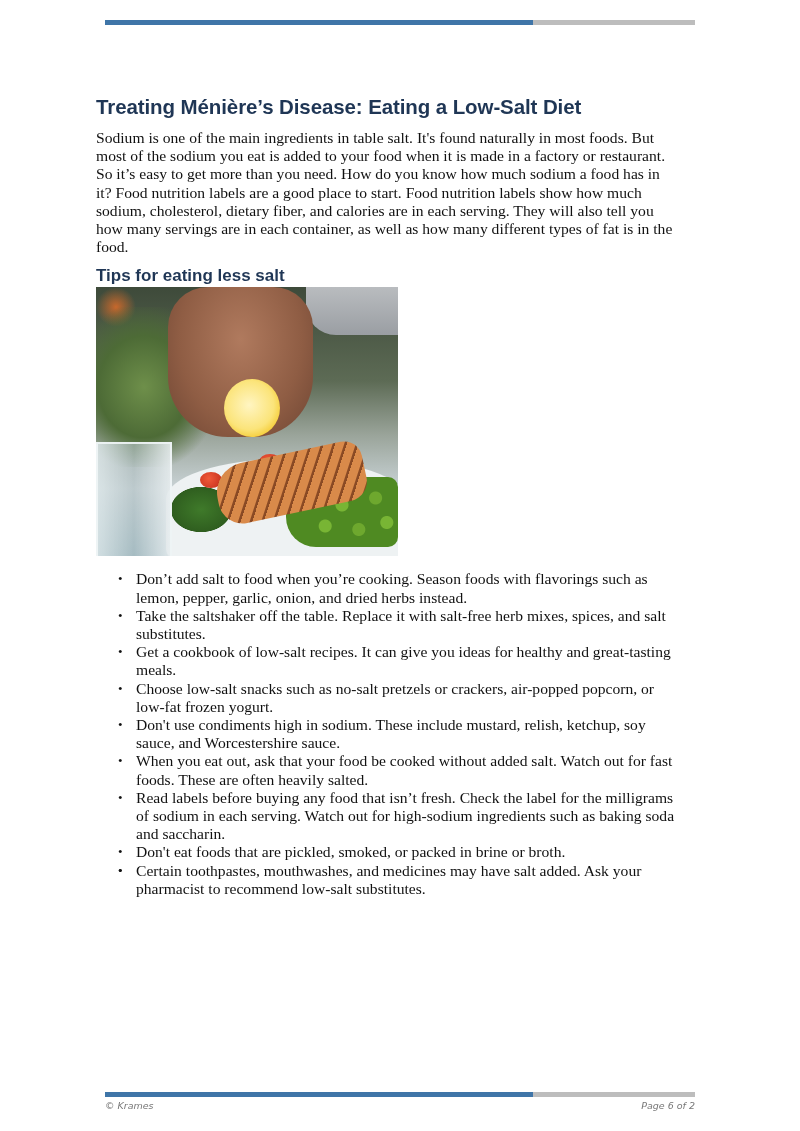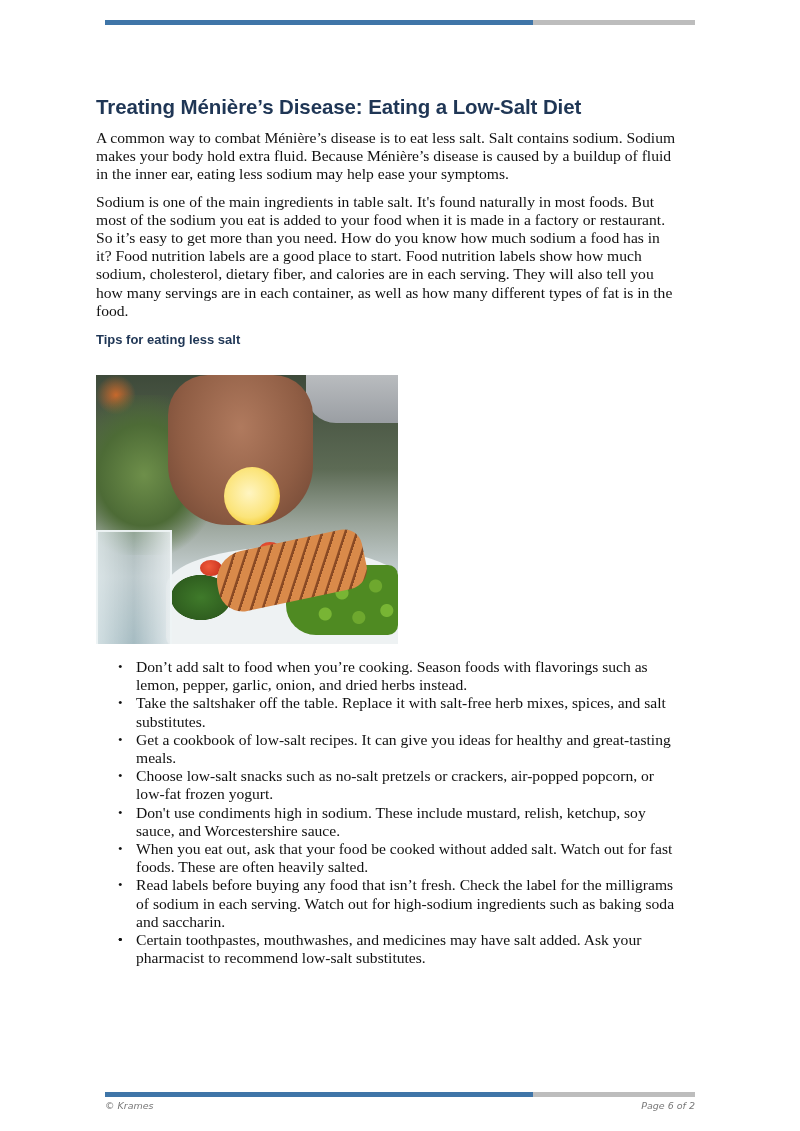--- a/index.html
+++ b/index.html
@@ -42,22 +42,22 @@
       letter-spacing: -0.1px;
     }
     p.para {
       font-size: 15.6px;
       line-height: 18.2px;
       margin: 0 0 9px 0;
     }
     h2.subhead {
       font-family: "Liberation Sans", sans-serif;
       font-weight: bold;
-      font-size: 13px;
-      margin: 6px 0 24px 0;
+      font-size: 17px;
+      margin: 6px 0 0 0;
       line-height: 22px;
     }
     .photo {
       width: 302px;
       height: 269px;
       position: relative;
       overflow: hidden;
       margin-bottom: 14px;
       background: linear-gradient(180deg, #3e4a3a 0%, #5d6b55 35%, #9aa49a 55%, #c9d3d6 75%, #8fb0bb 100%);
     }
@@ -159,21 +159,20 @@
 <body>
 
 <div class="topbar">
   <div class="bar-blue" style="background: rgb(63, 117, 168);"></div>
   <div class="bar-gray" style="background: rgb(189, 189, 189);"></div>
 </div>
 
 <div class="content">
   <h1 class="title" style="color: rgb(31, 54, 85);">Treating Ménière’s Disease: Eating a Low-Salt Diet</h1>
 
-  <p class="para">A common way to combat Ménière’s disease is to eat less salt. Salt contains sodium. Sodium makes your body hold extra fluid. Because Ménière’s disease is caused by a buildup of fluid in the inner ear, eating less sodium may help ease your symptoms.</p>
   <p class="para">Sodium is one of the main ingredients in table salt. It's found naturally in most foods. But most of the sodium you eat is added to your food when it is made in a factory or restaurant. So it’s easy to get more than you need. How do you know how much sodium a food has in it? Food nutrition labels are a good place to start. Food nutrition labels show how much sodium, cholesterol, dietary fiber, and calories are in each serving. They will also tell you how many servings are in each container, as well as how many different types of fat is in the food.</p>
 
   <h2 class="subhead" style="color: rgb(31, 54, 85);">Tips for eating less salt</h2>
 
   <div class="photo" title="Hand squeezing lemon over grilled salmon with greens and edamame">
     <div class="bg-orange"></div>
     <div class="bg-plant"></div>
     <div class="sleeve"></div>
     <div class="hand"></div>
     <div class="lemon"></div>
@@ -187,21 +186,21 @@
   </div>
 
   <ul class="tips">
     <li><span class="bullet">•</span><span>Don’t add salt to food when you’re cooking. Season foods with flavorings such as lemon, pepper, garlic, onion, and dried herbs instead.</span></li>
     <li><span class="bullet">•</span><span>Take the saltshaker off the table. Replace it with salt-free herb mixes, spices, and salt substitutes.</span></li>
     <li><span class="bullet">•</span><span>Get a cookbook of low-salt recipes. It can give you ideas for healthy and great-tasting meals.</span></li>
     <li><span class="bullet">•</span><span>Choose low-salt snacks such as no-salt pretzels or crackers, air-popped popcorn, or low-fat frozen yogurt.</span></li>
     <li><span class="bullet">•</span><span>Don't use condiments high in sodium. These include mustard, relish, ketchup, soy sauce, and Worcestershire sauce.</span></li>
     <li><span class="bullet">•</span><span>When you eat out, ask that your food be cooked without added salt. Watch out for fast foods. These are often heavily salted.</span></li>
     <li><span class="bullet">•</span><span>Read labels before buying any food that isn’t fresh. Check the label for the milligrams of sodium in each serving. Watch out for high-sodium ingredients such as baking soda and saccharin.</span></li>
-    <li><span class="bullet">•</span></li>
+    <li><span class="bullet">•</span><span>Don't eat foods that are pickled, smoked, or packed in brine or broth.</span></li>
     <li><span class="bullet">•</span></li>
     <li><span class="bullet">•</span><span>Certain toothpastes, mouthwashes, and medicines may have salt added. Ask your pharmacist to recommend low-salt substitutes.</span></li>
   </ul>
 </div>
 
 <div class="footbar">
   <div class="bar-blue" style="background: rgb(63, 117, 168);"></div>
   <div class="bar-gray" style="background: rgb(189, 189, 189);"></div>
 </div>
 

